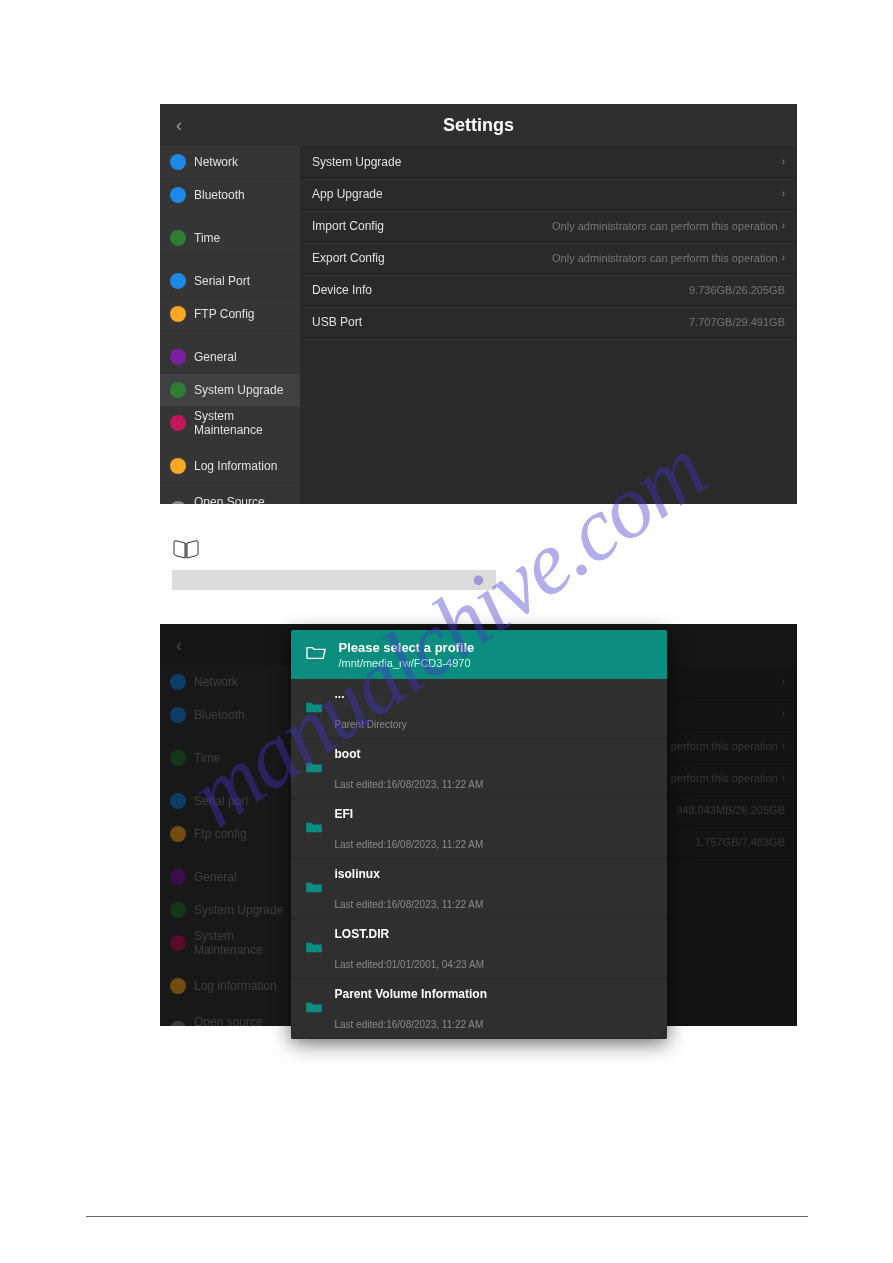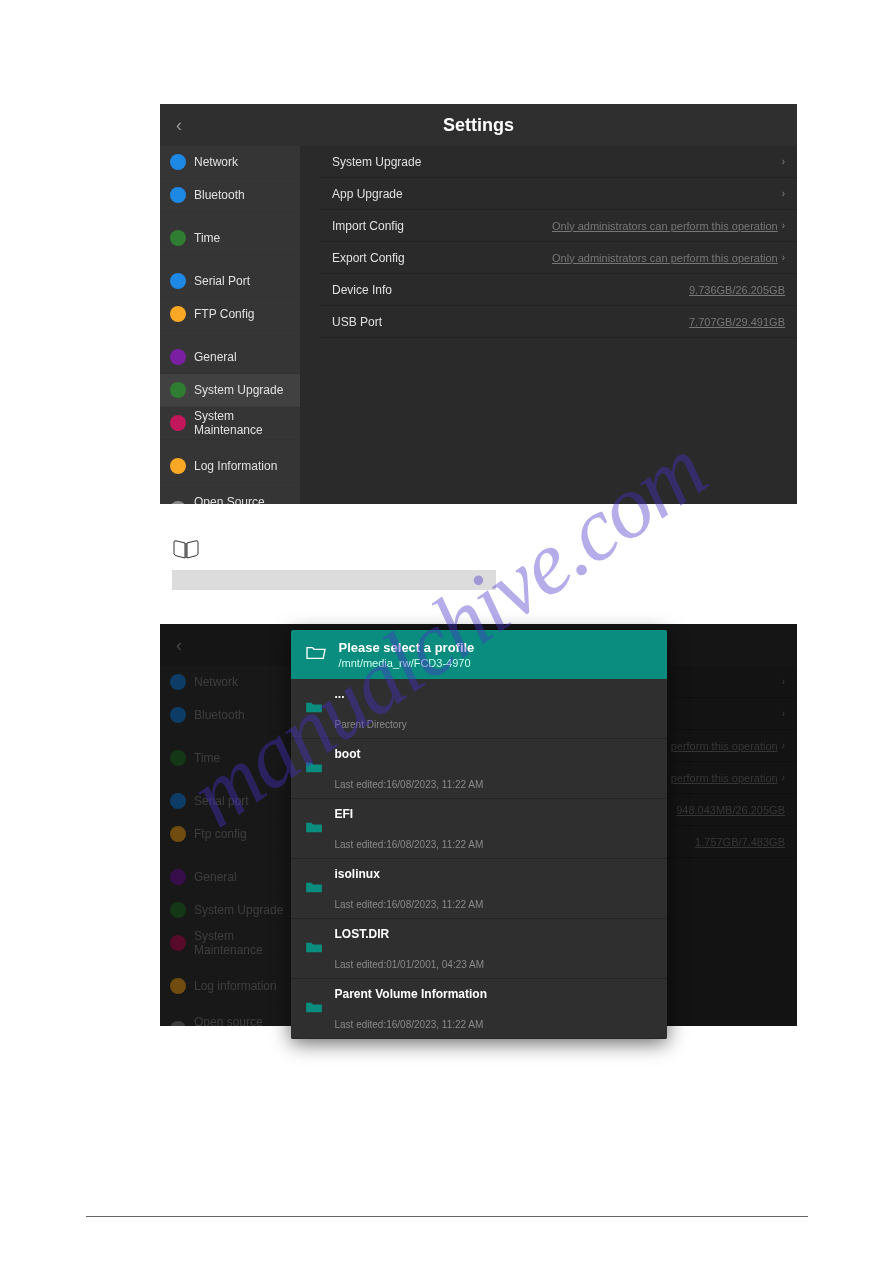--- a/index.html
+++ b/index.html
@@ -36,21 +36,20 @@
     cursor: pointer;
   }
   .header .title {
     font-weight: bold;
     color: #fff;
     font-size: 18px;
   }
   .body {
     display: flex;
     height: calc(100% - 42px);
-    gap: 20px;
   }
   .sidebar {
     width: 140px;
     background: #353535;
     overflow: hidden;
   }
   .sidebar-item {
     display: flex;
     align-items: center;
     height: 33px;
@@ -83,21 +82,21 @@
   .row {
     display: flex;
     align-items: center;
     height: 32px;
     padding: 0 12px;
     border-bottom: 1px solid #222;
     font-size: 12px;
   }
   .row .label { color: #e0e0e0; flex-shrink: 0; }
   .row .spacer { flex: 1; }
-  .row .value { color: #777; font-size: 11px; text-align: center; text-decoration: underline; }
+  .row .value { color: #777; font-size: 11px; text-align: center; }
   .row .chev { color: #888; margin-left: 4px; font-size: 10px; }
   
   
   .overlay {
     position: absolute;
     inset: 0;
     background: rgba(0,0,0,0.55);
     display: flex;
     align-items: flex-start;
     justify-content: center;

